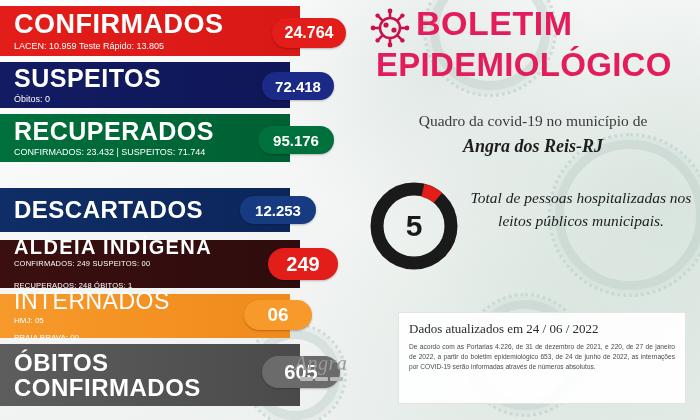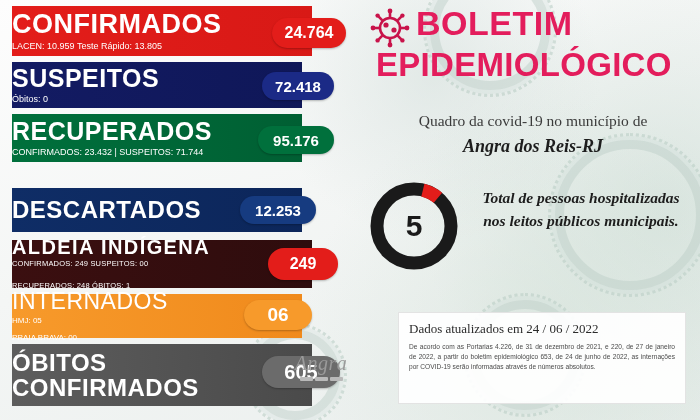--- a/index.html
+++ b/index.html
@@ -34,24 +34,25 @@
   .v1 { width:120px;height:120px; left:430px; top:-30px; }
   .v2 { width:150px;height:150px; left:555px; top:140px; }
   .v3 { width:110px;height:110px; left:470px; top:300px; }
   .v4 { width:90px;height:90px; left:250px; top:330px; }
 
   
   .left { position:absolute; left:0; top:0; width:360px; height:420px; }
 
   .bar {
     position: absolute;
-    left: 12px;
+    left: 0;
     display: flex;
     align-items: center;
     color: #fff;
+    padding-left: 14px;
   }
   .bar .texts { flex: 1; }
   .bar .title {
     font-weight: bold;
     letter-spacing: 0.5px;
     line-height: 1;
     white-space: nowrap;
   }
   .bar .sub {
     font-size: 9px;
@@ -115,21 +116,21 @@
 
   
   #bar-aldeia {
     top: 240px; width: 300px; height: 48px;
     background: linear-gradient(90deg,#3b0f10 0%,#2e0c0d 100%);
   }
   #bar-aldeia .title { font-size: 20px; letter-spacing: 1.4px; }
   #bar-aldeia .sub { font-size: 7.5px; letter-spacing: 0.2px; }
   #pill-aldeia {
     left: 268px; top: 248px; width: 70px; height: 32px;
-    background: #e31d1a; font-size: 16px;
+    background: #e31d1a; font-size: 20px;
   }
 
   
   #bar-internados {
     top: 294px; width: 290px; height: 44px;
     background: linear-gradient(90deg,#f79a2b 0%,#f08a1c 100%);
   }
   #bar-internados .title { font-size: 23px; font-weight: normal; }
   #bar-internados .sub { font-size: 8px; }
   #pill-internados {
@@ -222,21 +223,21 @@
     position: absolute; inset: 0;
     display: flex; align-items: center; justify-content: center;
     font-weight: bold; font-size: 30px; color: #1a1a1a;
   }
 
   #hosp-text {
     position: absolute; left: 110px; top: 186px;
     width: 222px;
     font-family: "Liberation Serif", serif;
     font-style: italic;
-    font-weight: bold;
+    font-weight: normal;
     font-size: 15.5px;
     line-height: 1.5;
     color: #1d1d1d;
     text-align: center;
   }
 
   
   #data-box {
     position: absolute; left: 38px; top: 312px;
     width: 288px; height: 92px;

